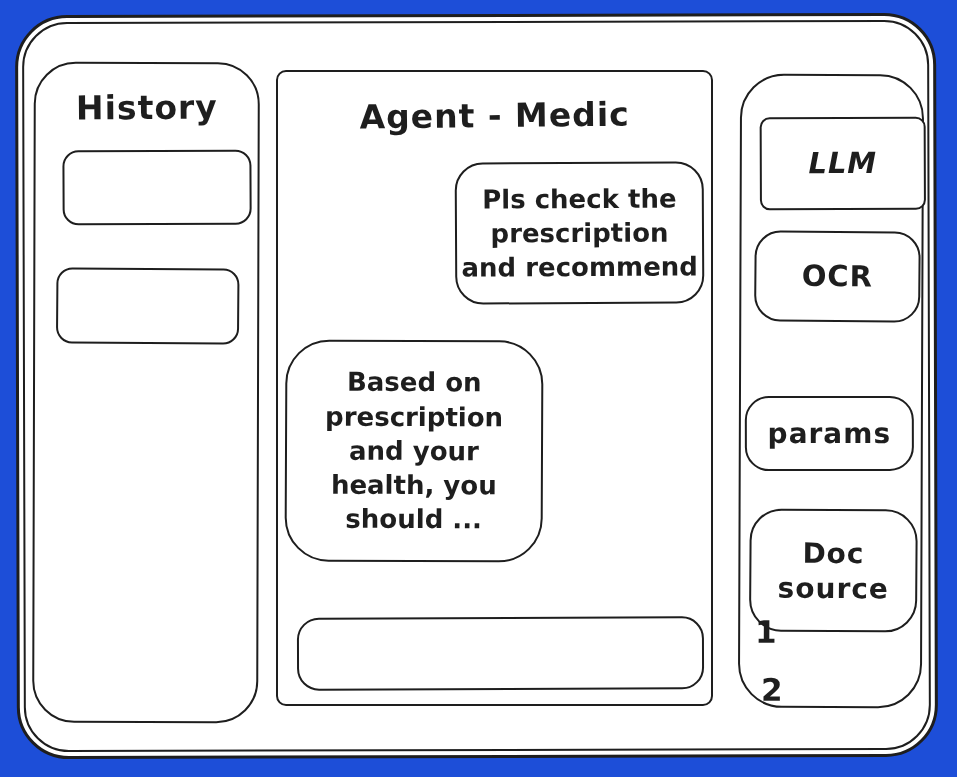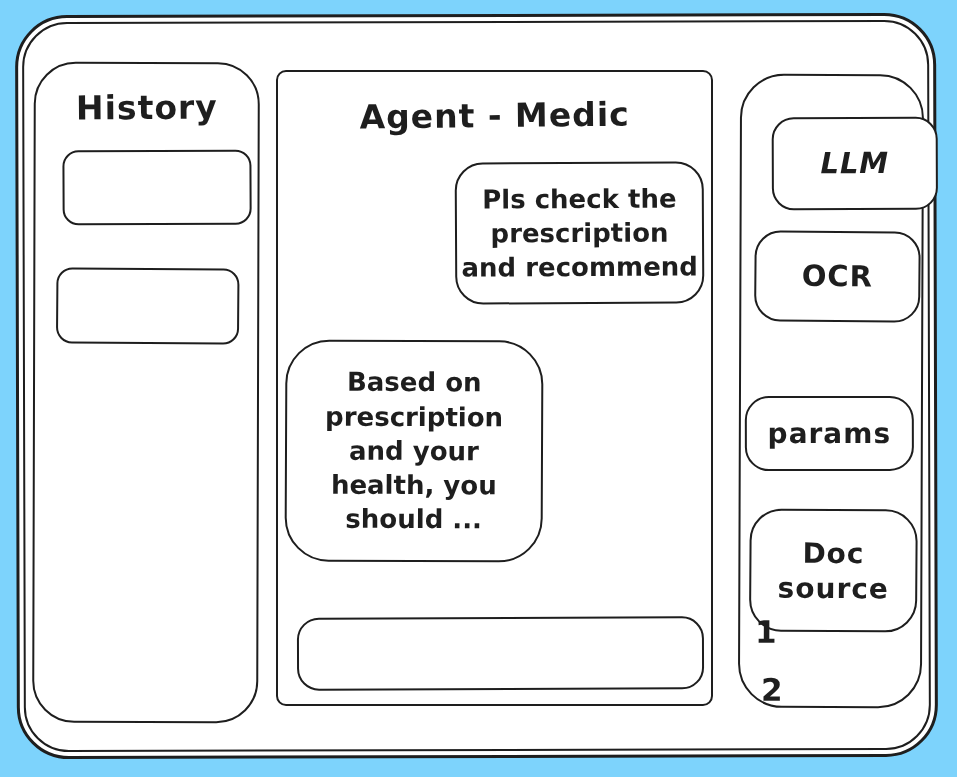--- a/index.html
+++ b/index.html
@@ -4,21 +4,21 @@
 <style>
   html, body {
     margin: 0;
     padding: 0;
     background: #ffffff;
   }
   .canvas {
     position: relative;
     width: 957px;
     height: 777px;
-    background: #7dd3fc;
+    background: #1d4ed8;
     color: #1e1e1e;
     font-family: "DejaVu Sans", "Liberation Sans", sans-serif;
     font-weight: 600;
     overflow: hidden;
   }
   .sk {
     position: absolute;
     box-sizing: border-box;
     border: 3px solid #1e1e1e;
     background: #ffffff;
@@ -97,21 +97,21 @@
     align-items: center;
     justify-content: center;
     text-align: center;
     white-space: pre-line;
     font-size: 29px;
     line-height: 1.25;
     letter-spacing: 1px;
     border-width: 2.8px;
     cursor: pointer;
   }
-  .btn.llm    { left: 30px; top: 41px;  width: 166px; height: 93px;  border-radius: 22px; font-style: oblique 8deg; transform: rotate(-0.4deg); }
+  .btn.llm    { left: 18px; top: 41px;  width: 166px; height: 93px;  border-radius: 10px; font-style: oblique 8deg; transform: rotate(-0.4deg); }
   .btn.ocr    { left: 13px; top: 155px; width: 166px; height: 91px;  border-radius: 26px; transform: rotate(0.3deg); }
   .btn.params { left: 4px;  top: 320px; width: 169px; height: 75px;  border-radius: 24px; font-size: 28px; transform: rotate(-0.3deg); }
   .btn.doc    { left: 9px;  top: 433px; width: 168px; height: 123px; border-radius: 32px; font-size: 28px; transform: rotate(0.2deg); }
   .num {
     position: absolute;
     font-size: 31px;
     font-weight: 600;
   }
   .n1 { left: 15px; top: 538px; }
   .n2 { left: 21px; top: 596px; }

